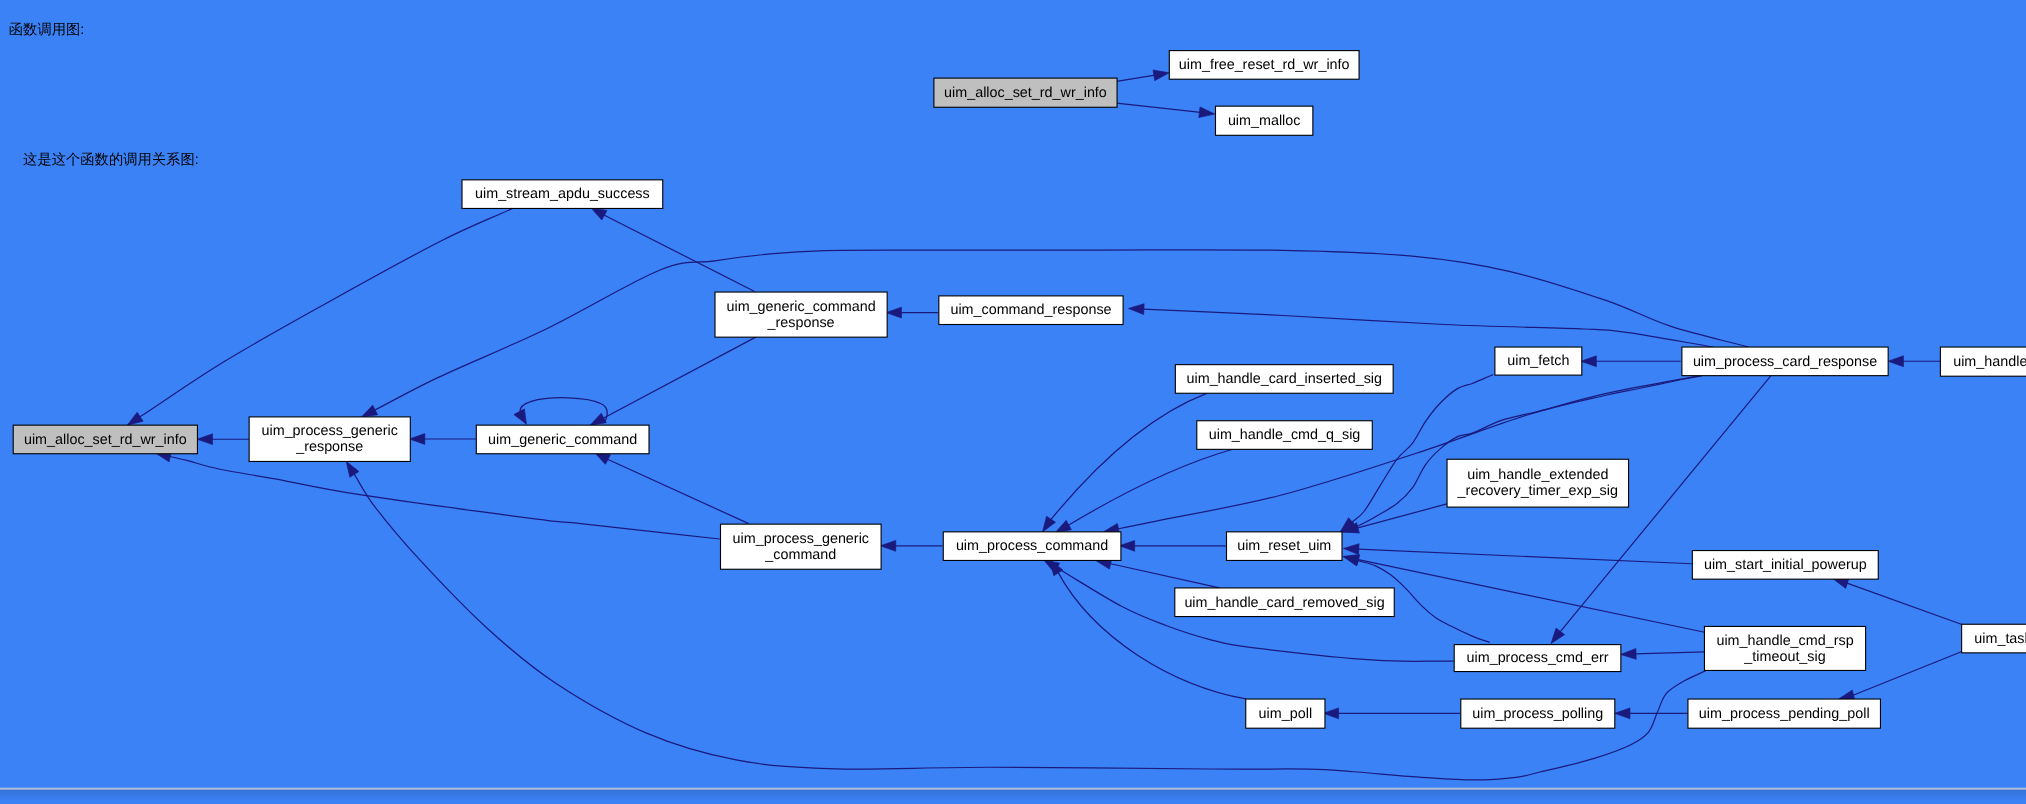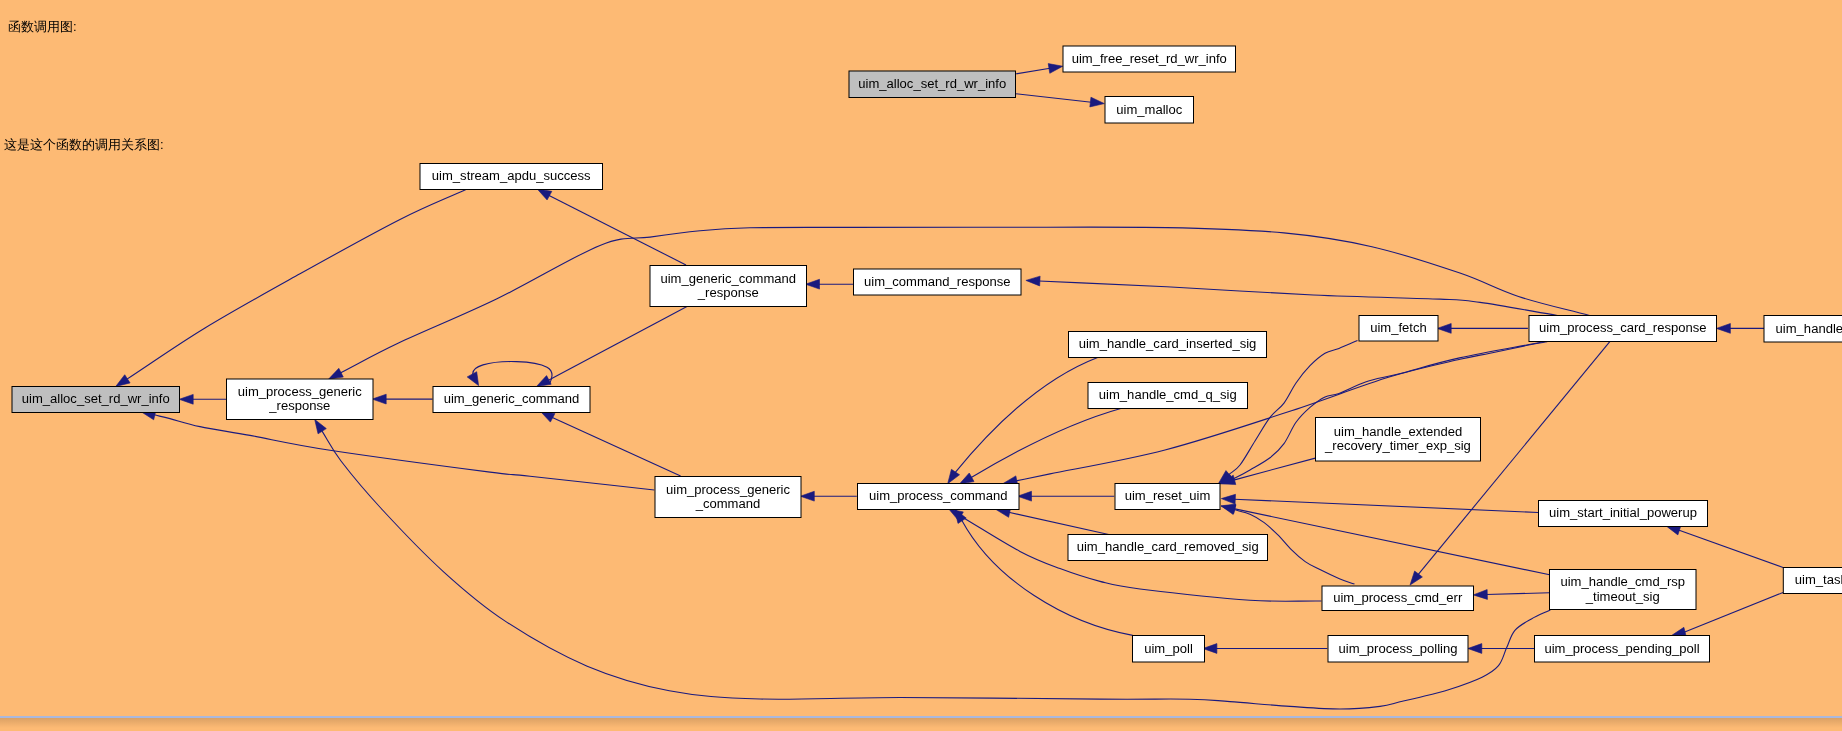--- a/index.html
+++ b/index.html
@@ -1,22 +1,22 @@
 <!DOCTYPE html>
 <html><head>
 <meta charset="utf-8">
 <title>Call graph</title>
 <style>
   html,body{margin:0;padding:0;background:#ffffff;}
   body{width:1842px;height:731px;overflow:hidden;
        font-family:"Liberation Sans",sans-serif;}
-  .page{position:relative;width:1842px;height:731px;background:#fdba74;}
+  .page{position:relative;width:1842px;height:731px;background:#3b82f6;}
   .caption{position:absolute;font-size:13px;line-height:16px;color:#000;white-space:nowrap;}
   #cap1{left:8px;top:19px;}
-  #cap2{left:4px;top:137px;}
+  #cap2{left:21px;top:137px;}
   #graph{position:absolute;left:0;top:0;}
   .gnode rect{fill:#ffffff;stroke:#000000;stroke-width:1;}
   .gnode.hl rect{fill:#bfbfbf;}
   .gnode text{font-family:"Liberation Sans",sans-serif;font-size:13.05px;fill:#000;text-anchor:middle;}
   .edge{fill:none;stroke:#1a1a7e;stroke-width:1.1;}
   .ahead{fill:#1a1a7e;stroke:#1a1a7e;stroke-width:0.6;}
   .divider{position:absolute;left:0;top:716.3px;width:1842px;height:1.6px;background:#aab8dc;}
   .divshadow{position:absolute;left:0;top:717.9px;width:1842px;height:10px;
      background:linear-gradient(to bottom, rgba(0,0,0,0.135), rgba(0,0,0,0));}
 </style>

